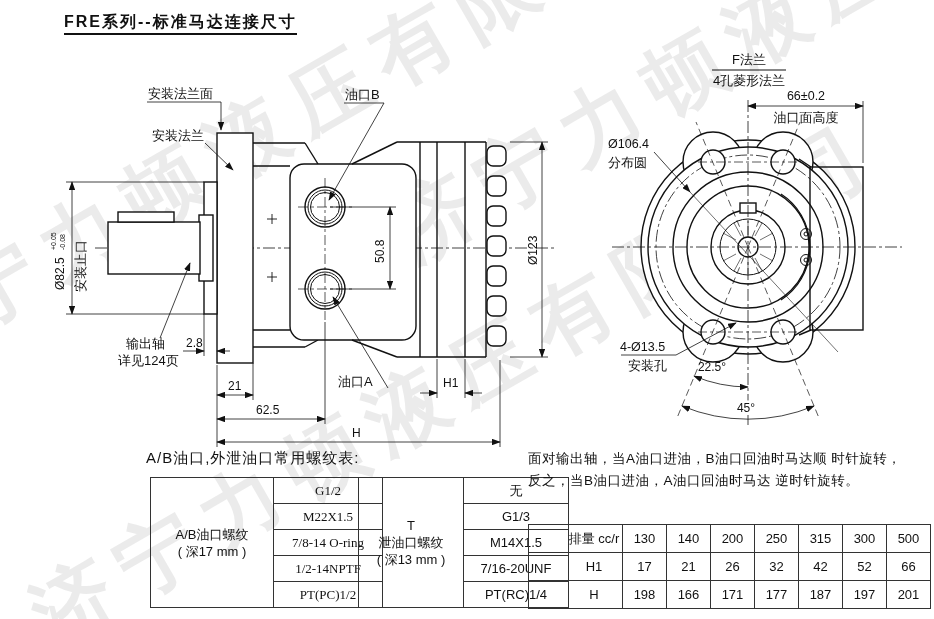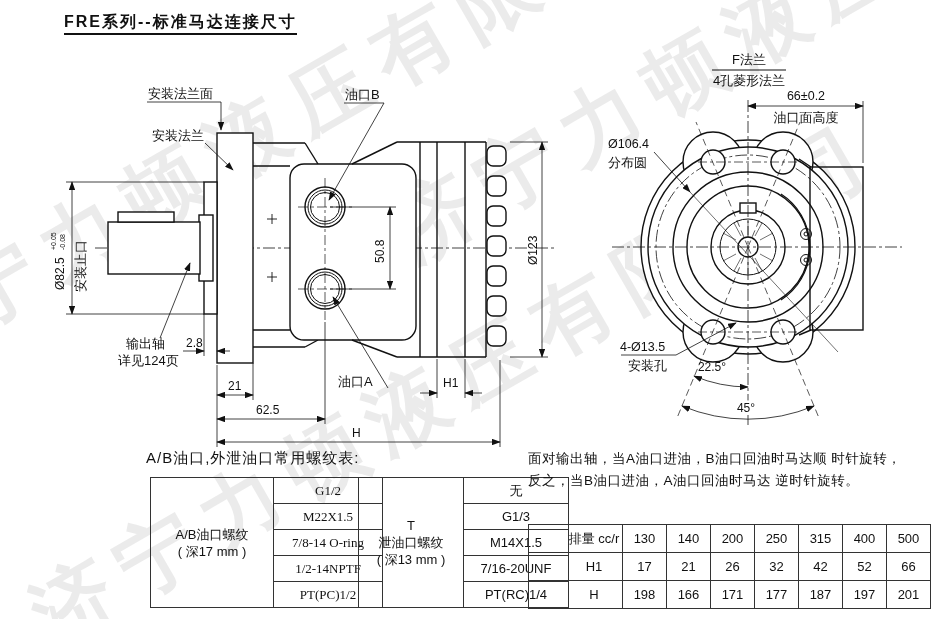--- a/index.html
+++ b/index.html
@@ -303,21 +303,21 @@
 
   <table class="tbl t3">
     <tbody>
         <tr>
       <td class="rl">排量 cc/r</td>
       <td class="v">130</td>
       <td class="v">140</td>
       <td class="v">200</td>
       <td class="v">250</td>
       <td class="v">315</td>
-      <td class="v">400</td>
+      <td class="v">300</td>
       <td class="v">500</td>
     </tr>
     <tr>
       <td class="rl">H1</td>
       <td class="v">17</td>
       <td class="v">21</td>
       <td class="v">26</td>
       <td class="v">32</td>
       <td class="v">42</td>
       <td class="v">52</td>

